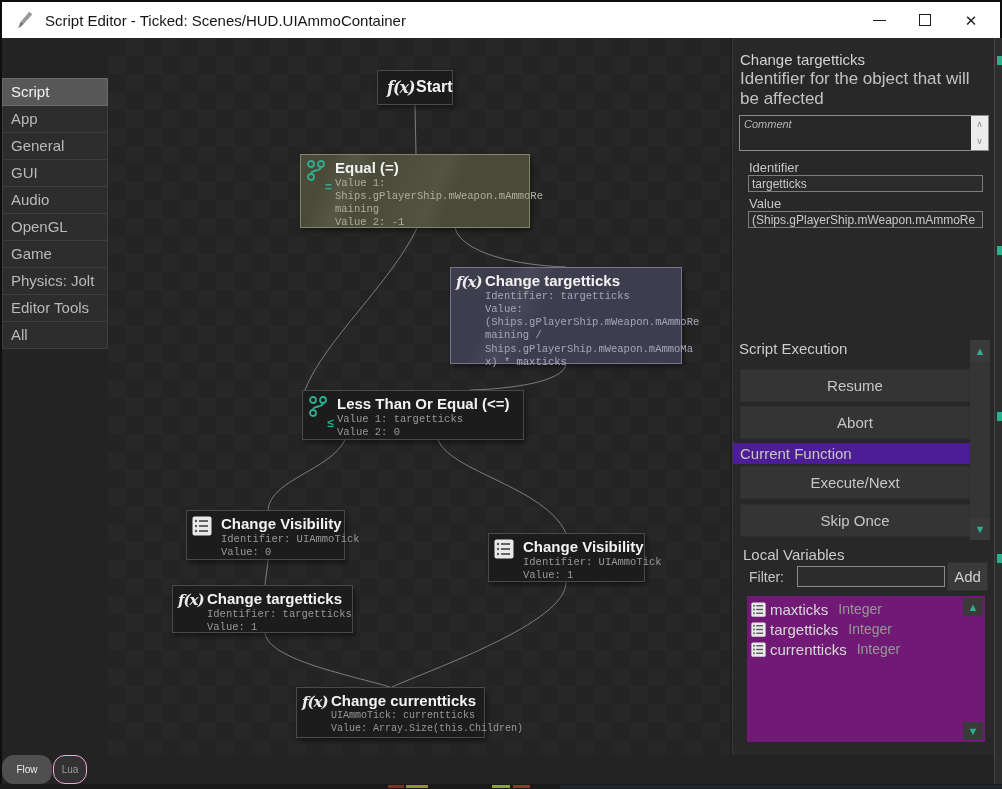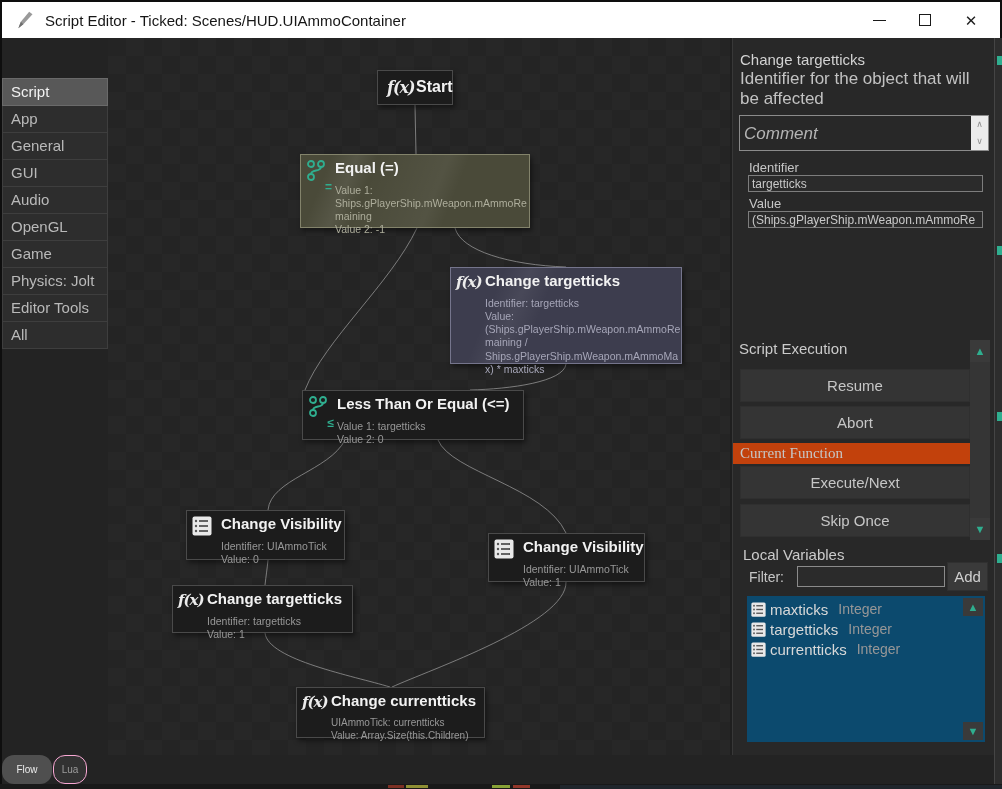--- a/index.html
+++ b/index.html
@@ -29,21 +29,21 @@
     background:#252525;
     background-image:repeating-conic-gradient(#272727 0% 25%, #242424 0% 50%);
     background-size:36px 36px;}
   .edges{position:absolute;left:0;top:0;}
   .node{position:absolute;background:#1c1c1c;border:1px solid #4a4a4a;padding:4px 7px 4px 5px;
     box-shadow:2px 3px 5px rgba(0,0,0,.45);}
   .node .nicon{position:absolute;left:5px;top:5px;}
   .fx{font-family:"DejaVu Serif",serif;font-style:italic;font-weight:bold;color:#ececec;
     font-size:15px;letter-spacing:-1px;white-space:nowrap;}
   .ntitle{display:block;margin-left:29px;font-weight:700;font-size:15px;color:#f2f2f2;white-space:nowrap;}
-  .nbody{margin-left:29px;margin-top:8px;}
+  .nbody{margin-left:29px;margin-top:1px;font-family:Liberation Mono, monospace;}
   .nline{font-size:10.5px;color:#989898;line-height:1.25;white-space:nowrap;}
   .node-start{padding-top:7px;}
   .node-start .ntitle{margin-left:33px;font-size:16px;}
   .node-start .nicon{top:7px;left:9px;font-size:16px;}
   .node.sel-olive{background:#4a4a39;border-color:#83836b;
     background-image:linear-gradient(112deg, rgba(255,255,255,0) 12%, rgba(255,255,255,.07) 22%, rgba(255,255,255,0) 30%, rgba(255,255,255,.05) 58%, rgba(255,255,255,0) 66%);}
   .node.sel-olive .nline{color:#aeae9c;}
   .node.sel-purple{background:#3d3d4e;border-color:#75758c;
     background-image:linear-gradient(112deg, rgba(255,255,255,0) 20%, rgba(255,255,255,.06) 30%, rgba(255,255,255,0) 40%);}
   .node.sel-purple .nline{color:#a6a6b8;}
@@ -52,41 +52,41 @@
     color:#2fae8f;font-size:12px;line-height:1;}
   .listicon-lg{width:20px;height:20px;}
   
   .panel{position:absolute;left:732px;top:38px;width:262px;height:717px;background:#282828;
     border-left:1px solid #383838;color:#c8c8c8;}
   .insp-title{position:absolute;left:7px;top:13px;font-size:15px;color:#d2d2d2;}
   .insp-sub{position:absolute;left:7px;top:31px;width:246px;font-size:17px;line-height:1.15;color:#c2c2c2;}
   .comment-wrap{position:absolute;left:6px;top:77px;width:250px;height:36px;border:1px solid #8b8b8b;
     background:#282828;display:flex;}
   .comment-input{flex:1;background:transparent;border:none;outline:none;resize:none;
-    font-family:"Liberation Sans",sans-serif;font-size:17px;color:#fdba74;padding:2px 4px;margin-top:6px;}
+    font-family:"Liberation Sans",sans-serif;font-size:11px;color:#fdba74;padding:2px 4px;}
   .comment-input::placeholder{color:#b4b4b4;font-style:italic;opacity:1;}
   .comment-scroll{width:17px;background:#ececec;display:flex;flex-direction:column;
     align-items:center;justify-content:space-around;color:#8f8f8f;font-size:9px;line-height:1;}
   .fld-label{position:absolute;font-size:13px;color:#c6c6c6;}
   .fld-input{position:absolute;left:15px;width:235px;height:17px;background:#2b2b2b;
     border:1px solid #7d7d7d;color:#c9c9c9;font-size:12px;font-family:"Liberation Sans",sans-serif;
     padding:0 3px;outline:none;white-space:nowrap;overflow:hidden;}
   .sec-title{position:absolute;font-size:15px;color:#cbcbcb;}
   .exec-btn{position:absolute;left:7px;width:230px;height:33px;background:#343434;border:1px solid #2f2f2f;
     color:#c6c6c6;font-size:15px;display:flex;align-items:center;justify-content:center;}
-  .cur-func{position:absolute;left:0;top:405px;width:237px;height:21px;background:#c2410c;
-    color:#c6c6c6;font-size:15px;padding-left:7px;line-height:21px;font-family:Liberation Serif, serif;}
+  .cur-func{position:absolute;left:0;top:405px;width:237px;height:21px;background:#4c1d95;
+    color:#c6c6c6;font-size:15px;padding-left:7px;line-height:21px;}
   .vscroll{position:absolute;width:20px;background:#3a3a3a;display:flex;align-items:center;justify-content:center;
     color:#2fae8f;font-size:11px;line-height:1;}
   .vtrack{position:absolute;width:20px;background:#353535;}
   .filter-input{position:absolute;background:#2b2b2b;border:1px solid #8b8b8b;color:#cfcfcf;
     font-size:13px;font-family:"Liberation Sans",sans-serif;outline:none;padding:0 3px;}
   .add-btn{position:absolute;background:#3a3a3a;border:1px solid #303030;color:#cfcfcf;font-size:15px;
     display:flex;align-items:center;justify-content:center;}
-  .varlist{position:absolute;left:14px;top:558px;width:238px;height:146px;background:#0c4a6e;}
+  .varlist{position:absolute;left:14px;top:558px;width:238px;height:146px;background:#701a75;}
   .var-row{display:flex;align-items:center;height:20px;padding-left:4px;}
   .var-name{font-size:15px;color:#d8d8d8;margin-left:4px;}
   .var-type{font-size:14px;color:#979797;margin-left:10px;}
   
   .tab{position:absolute;top:755px;height:29px;display:flex;align-items:center;justify-content:center;
     font-size:10px;border-radius:12px;}
   .tab-flow{left:2px;width:50px;background:#4f4f4f;color:#ececec;}
   .tab-lua{left:53px;width:34px;background:#323232;color:#9b9b9b;border:1px solid #f9a8d4;}
   .bottom-strip{position:absolute;left:0;top:784px;width:1002px;height:5px;background:#191919;}
   .artifact{position:absolute;top:1px;height:3px;}

